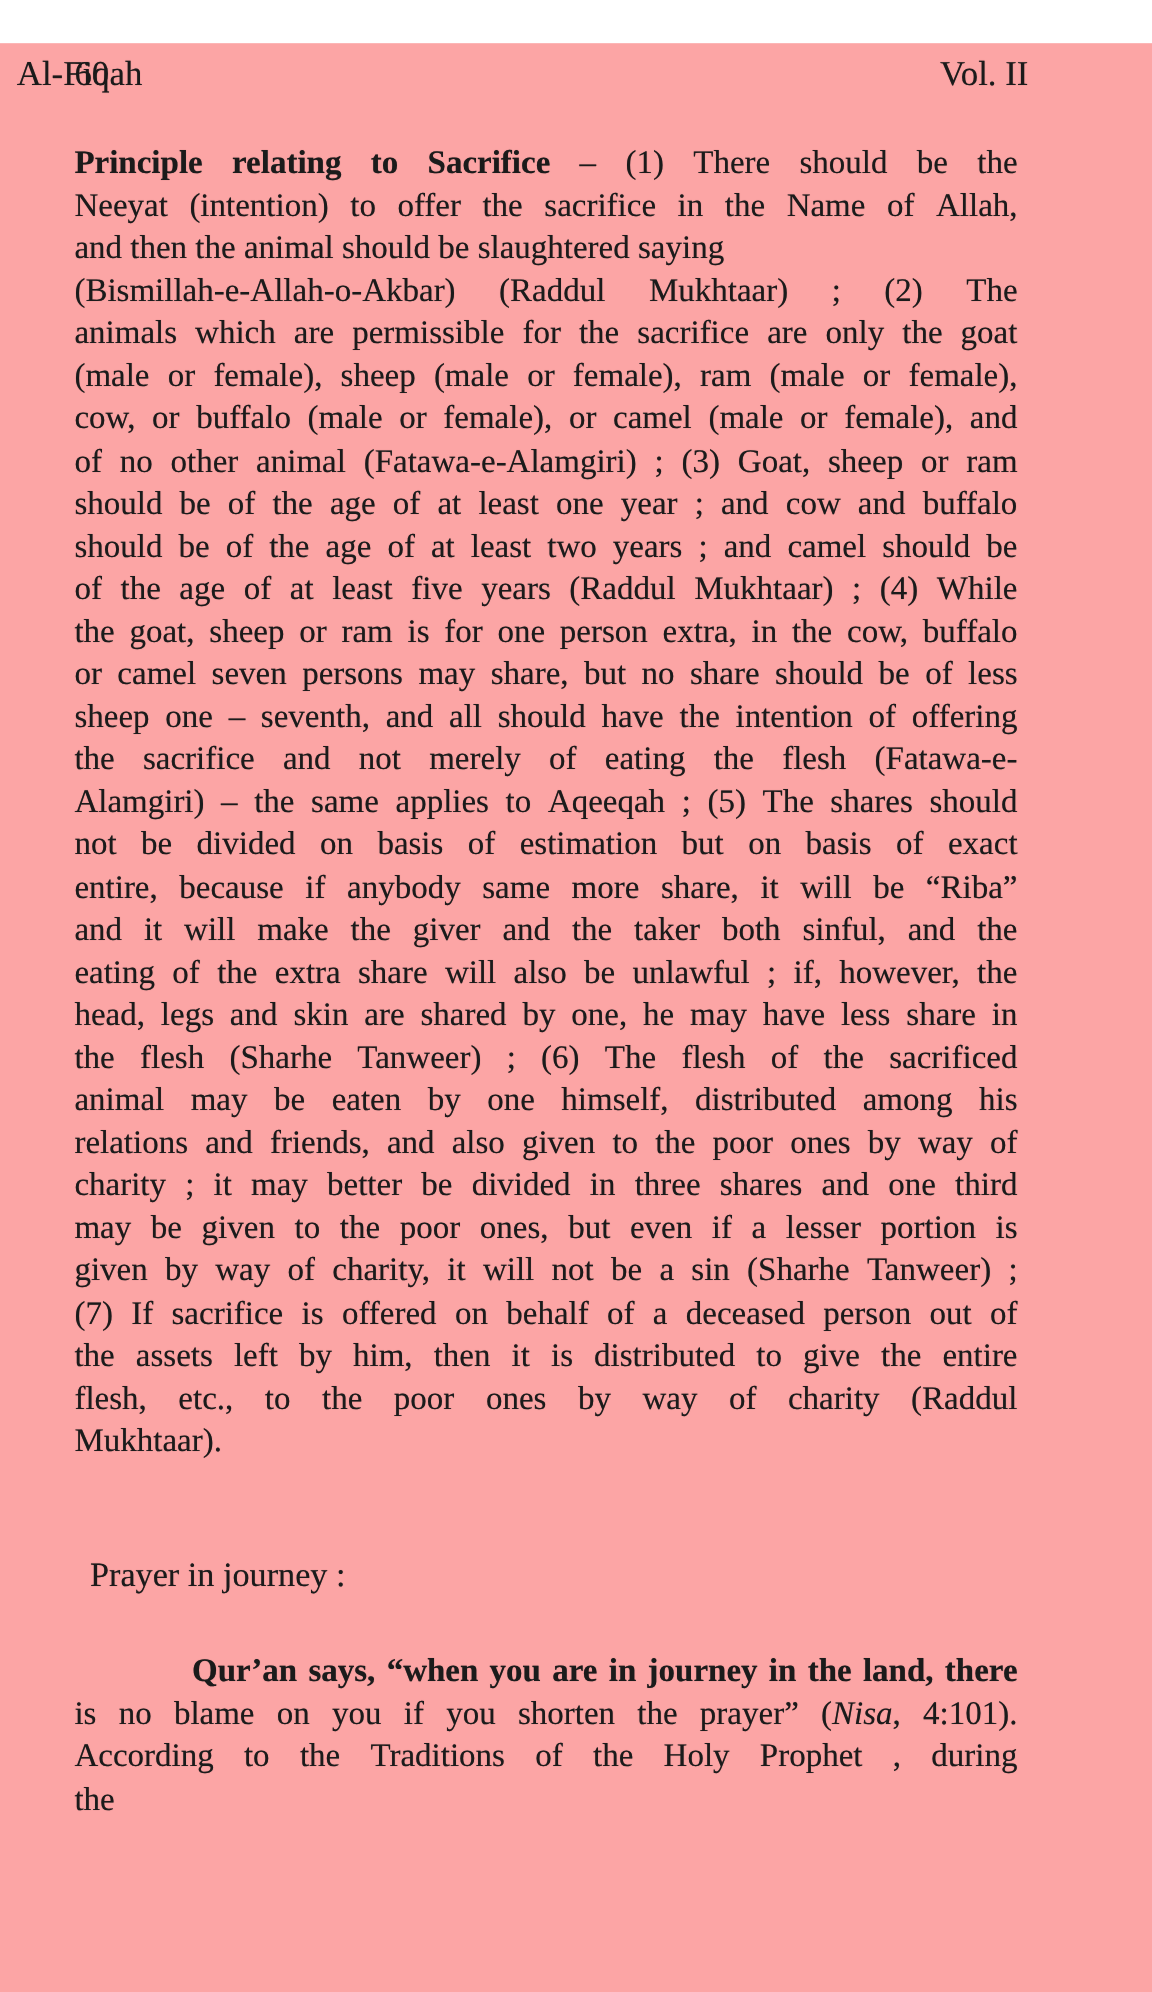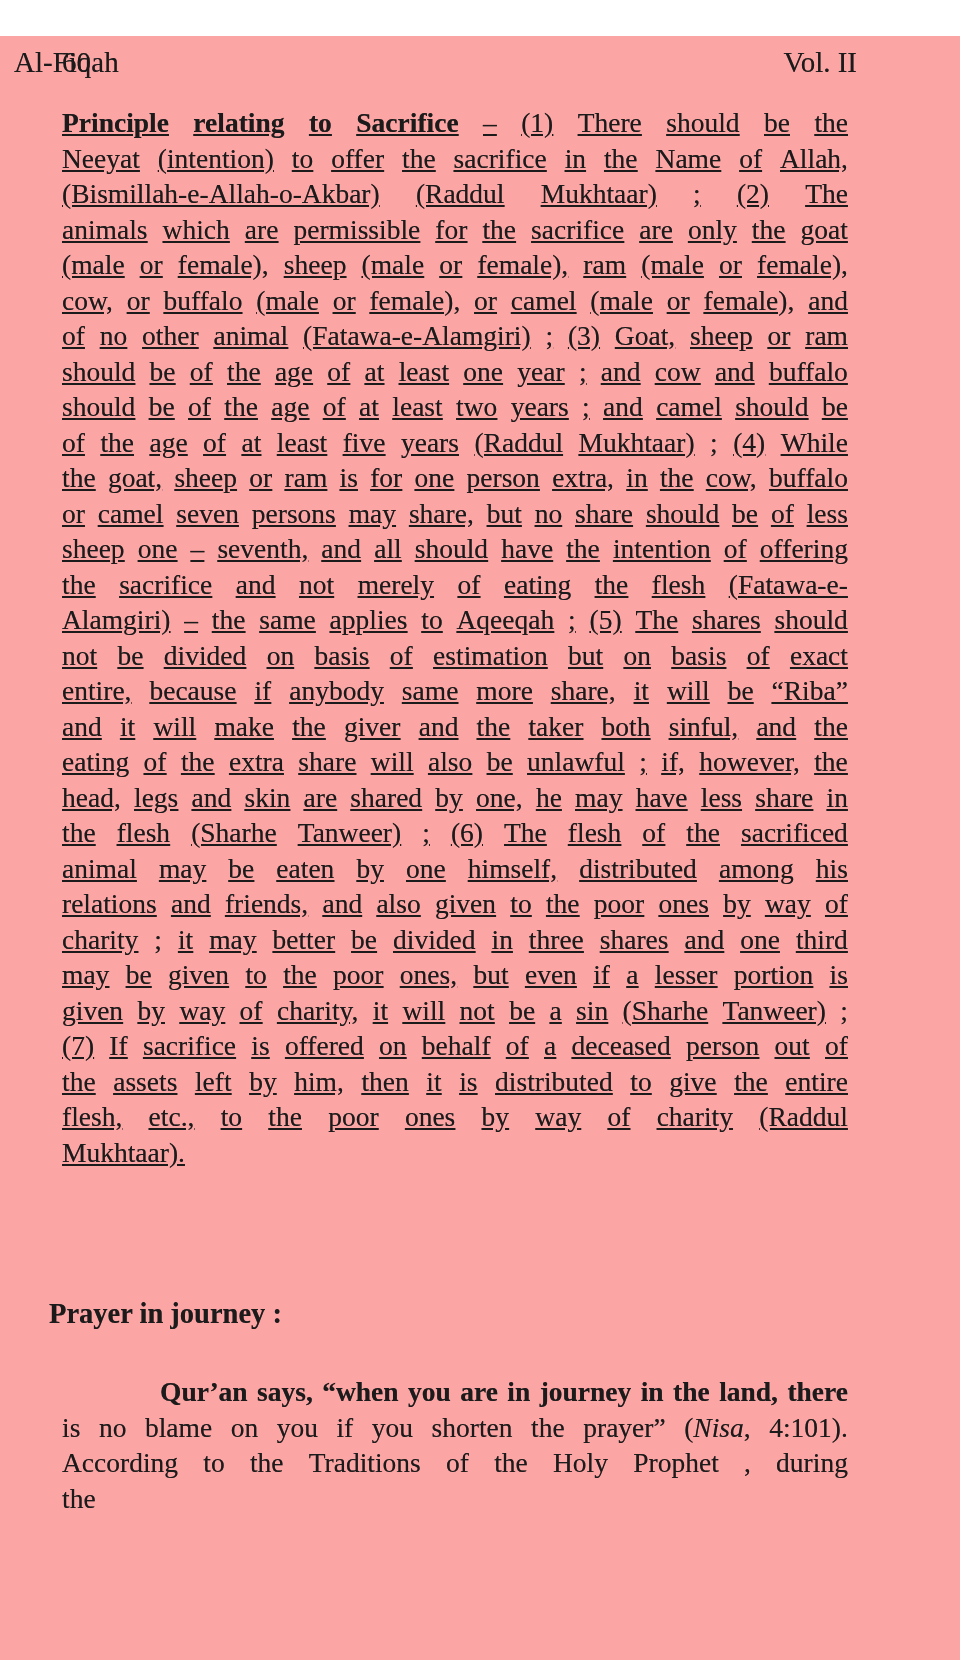--- a/index.html
+++ b/index.html
@@ -10,23 +10,23 @@
     font-family:"Liberation Serif", "DejaVu Serif", serif;
     color:#1b1b1b;
     overflow:hidden;
     text-shadow: 0 0 0.6px rgba(20,20,20,0.55);
   }
   .header { position:absolute; top:10px; left:0; width:960px; height:38px; font-size:29px; }
   .header .pageno { position:absolute; left:62px; top:0; }
   .header .title  { position:absolute; left:14px; top:0; width:900px; }
   .header .volume { position:absolute; right:103px; top:0; }
 
-  .body1   { position:absolute; top:69px;   left:62px; width:786px;text-decoration:underline; }
-  .heading { position:absolute; top:1262px; left:49px; width:786px;
-             font-weight:bold; font-size:28.5px; }
+  .body1   { position:absolute; top:81px;   left:62px; width:786px; }
+  .heading { position:absolute; top:1262px; left:75px; width:786px;
+             font-weight:normal; font-size:28.5px; }
   .body2   { position:absolute; top:1338px; left:62px; width:786px; }
 
   .line { height:35.5px; line-height:35.5px; font-size:27.5px; text-align:left; white-space:pre-wrap; }
   .line.just { display:flex; justify-content:space-between; white-space:normal; }
   .line .word { white-space:nowrap; }
   .b { font-weight:bold; }
   .i { font-style:italic; }
 
   .footer-rule { position:absolute; left:55px; top:1652px; width:778px; height:6px; }
 </style>
@@ -60,20 +60,21 @@
         <span class="word"><span>to</span></span>
         <span class="word"><span>offer</span></span>
         <span class="word"><span>the</span></span>
         <span class="word"><span>sacrifice</span></span>
         <span class="word"><span>in</span></span>
         <span class="word"><span>the</span></span>
         <span class="word"><span>Name</span></span>
         <span class="word"><span>of</span></span>
         <span class="word"><span>Allah,</span></span>
       </div>
+      <div class="line"><span>and then the animal should be slaughtered saying</span></div>
       <div class="line just">
         <span class="word"><span>(Bismillah-e-Allah-o-Akbar)</span></span>
         <span class="word"><span>(Raddul</span></span>
         <span class="word"><span>Mukhtaar)</span></span>
         <span class="word"><span>;</span></span>
         <span class="word"><span>(2)</span></span>
         <span class="word"><span>The</span></span>
       </div>
       <div class="line just">
         <span class="word"><span>animals</span></span>

